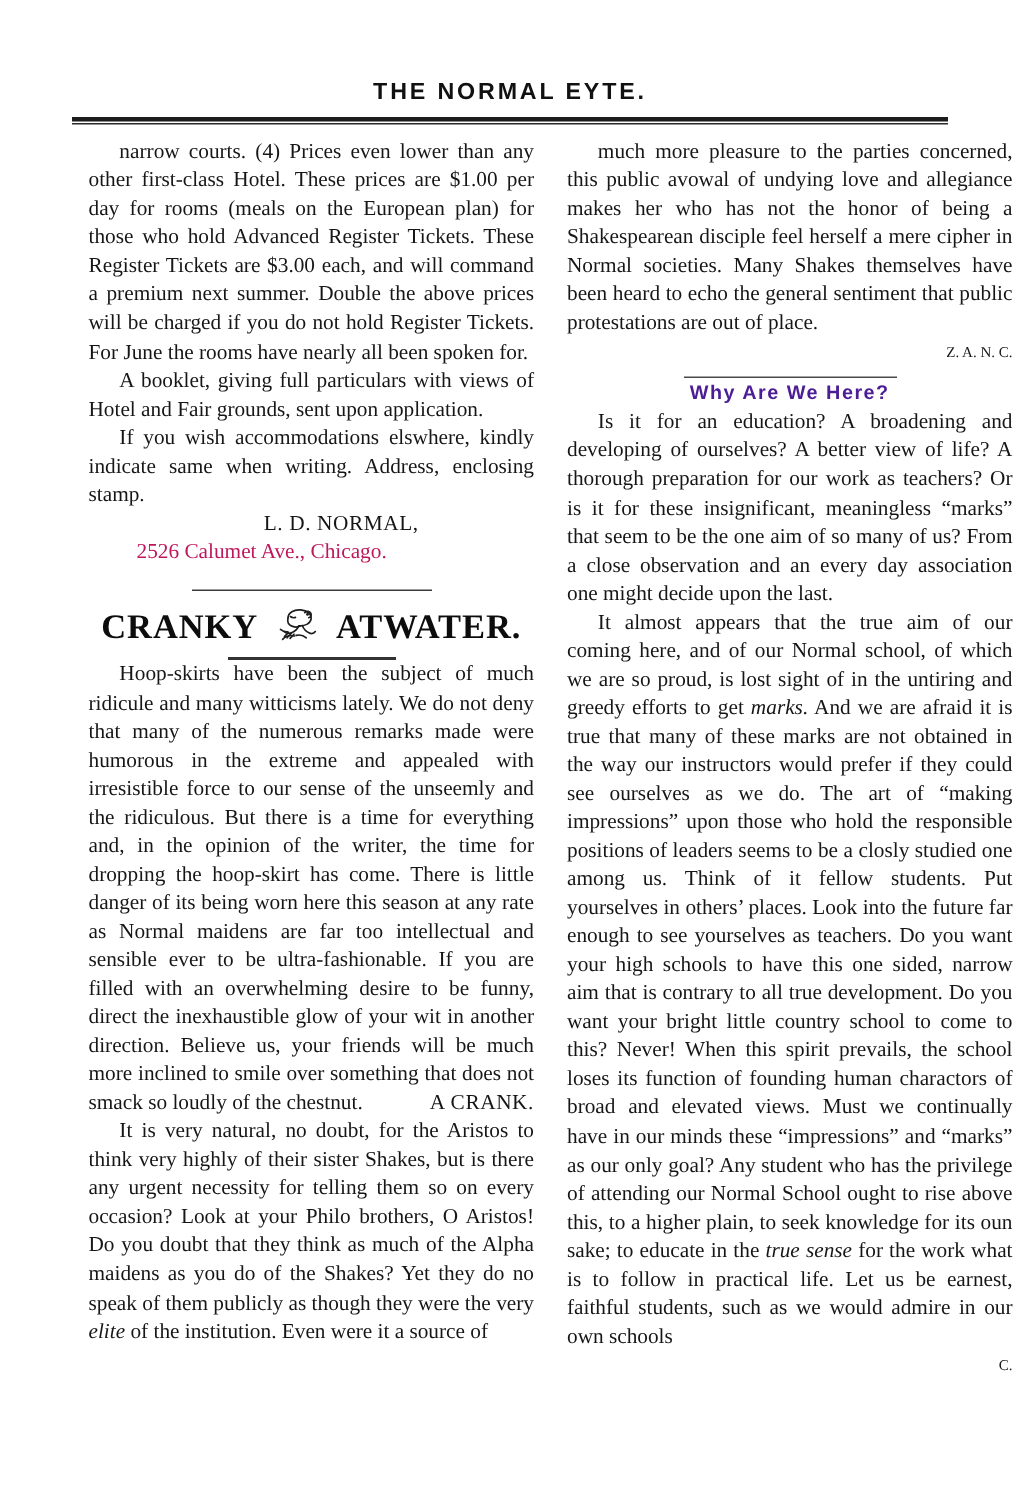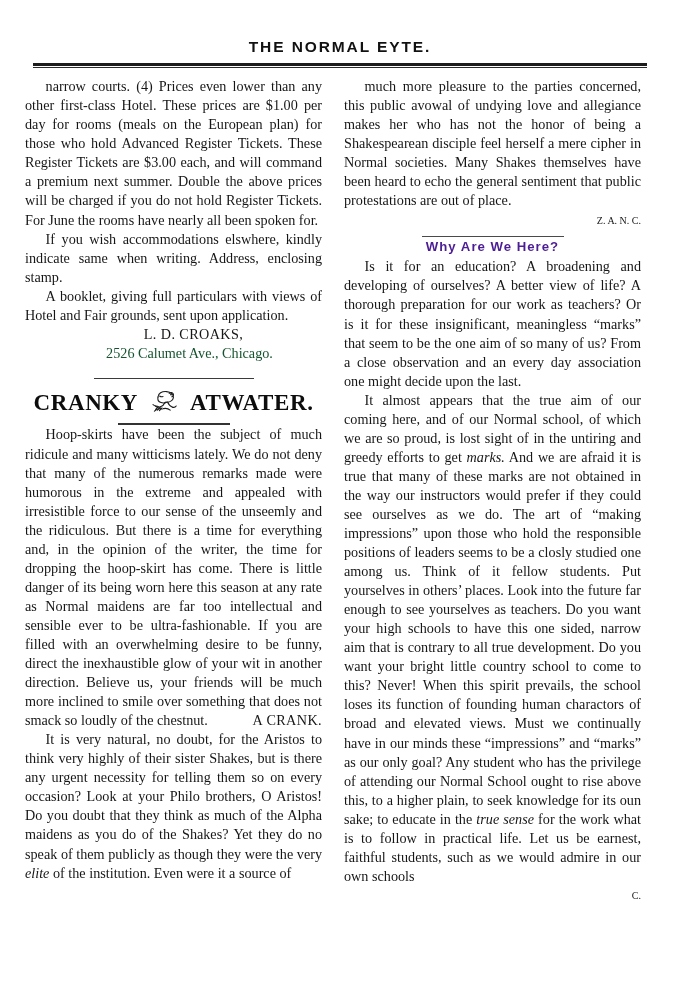--- a/index.html
+++ b/index.html
@@ -13,21 +13,21 @@
     font-family: "Liberation Serif", "DejaVu Serif", serif;
     color: #1a1a1a;
     overflow: hidden;
   }
 
   .page {
     position: relative;
     width: 680px;
     height: 1000px;
     box-sizing: border-box;
-    padding: 0;
+    padding: 15px;
     background: #ffffff;
   }
 
   
   .masthead {
     padding-top: 38px;
     text-align: center;
   }
   .masthead-title {
     font-family: "Liberation Sans", "DejaVu Sans", sans-serif;
@@ -46,21 +46,21 @@
   }
   .rule-double .thin {
     height: 1px;
     background: #2a2a2a;
     margin-top: 1.6px;
   }
 
   
   .columns {
     display: flex;
-    margin: 9px 33px 0 25px;
+    margin: 9px 33px 0 44px;
     gap: 22px;
     align-items: flex-start;
   }
   .col {
     width: 297px;
     flex: 0 0 297px;
   }
 
   p.body {
     margin: 0;
@@ -82,23 +82,22 @@
     color: #161616;
   }
   .smallcaps {
     font-variant: small-caps;
     letter-spacing: 0.4px;
   }
   .addr {
     margin: 0;
     font-size: 14.2px;
     line-height: 19.05px;
-    text-align: center;
     padding-left: 32px;
-    color: #14532d;
+    color: #be185d;
   }
   .sig-name {
     margin: 0;
     font-size: 14.2px;
     line-height: 19.05px;
     text-align: center;
     padding-left: 40px;
     color: #161616;
   }
 
@@ -172,25 +171,25 @@
     <div class="thick"></div>
     <div class="thin"></div>
   </div>
 
   <div class="columns">
 
     <div class="col">
 
       <p class="body">narrow courts. (4) Prices even lower than any other first-class Hotel. These prices are $1.00 per day for rooms (meals on the European plan) for those who hold Advanced Register Tickets. These Register Tickets are $3.00 each, and will command a premium next summer. Double the above prices will be charged if you do not hold Register Tickets. For June the rooms have nearly all been spoken for.</p>
 
+      <p class="body">A booklet, giving full particulars with views of Hotel and Fair grounds, sent upon application.</p>
+
       <p class="body">If you wish accommodations elswhere, kindly indicate same when writing. Address, enclosing stamp.</p>
 
-      <p class="body">A booklet, giving full particulars with views of Hotel and Fair grounds, sent upon application.</p>
-
-      <p class="sig-name smallcaps">L. D. CROAKS,</p>
+      <p class="sig-name smallcaps">L. D. NORMAL,</p>
 
       <p class="addr">2526 Calumet Ave., Chicago.</p>
 
       <div class="headline-block">
         <div class="rule-short-top"></div>
         <div class="headline">
           <span class="hl-word">CRANKY</span>
           <span class="frog-ornament">
             <svg viewBox="0 0 34 28" width="34" height="28" aria-hidden="true">
               <g fill="none" stroke="#1d1d1d" stroke-width="1.1" stroke-linecap="round" stroke-linejoin="round">

